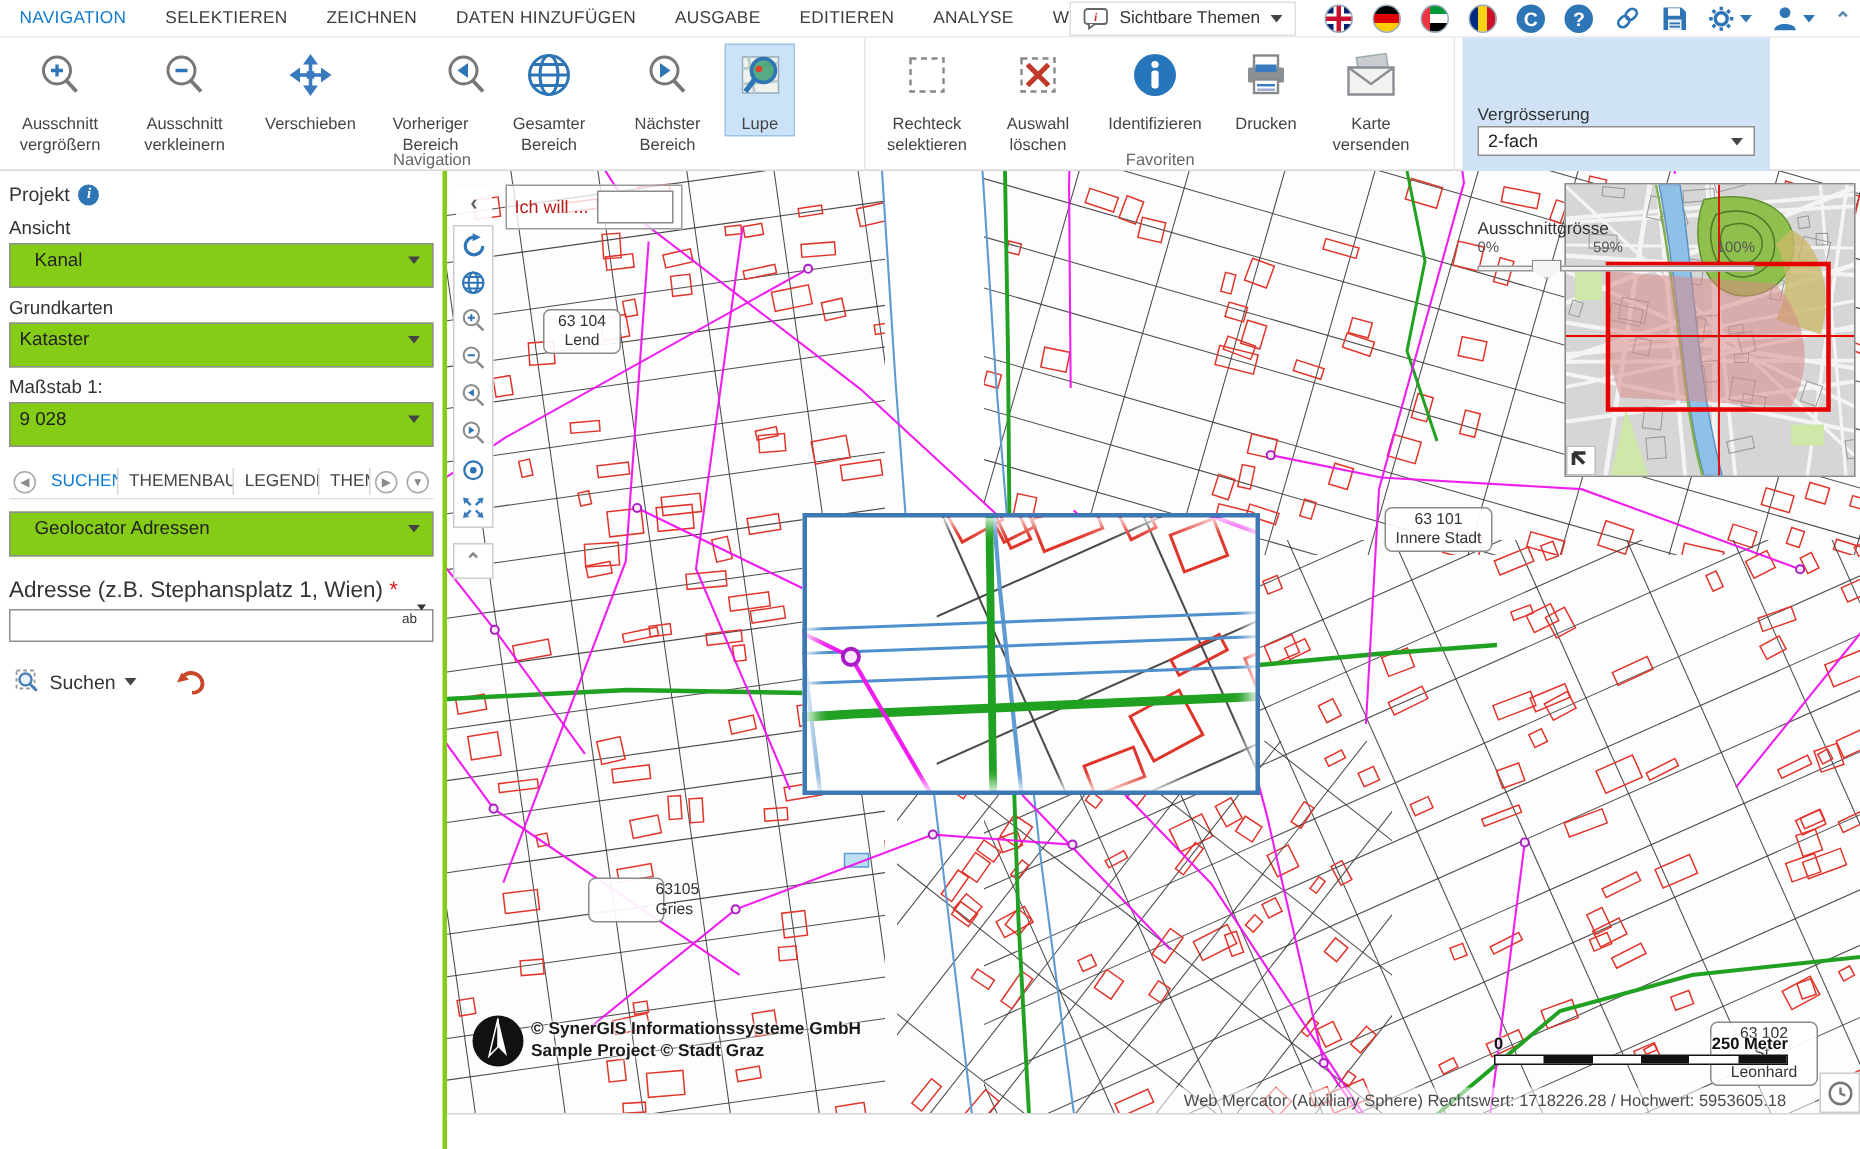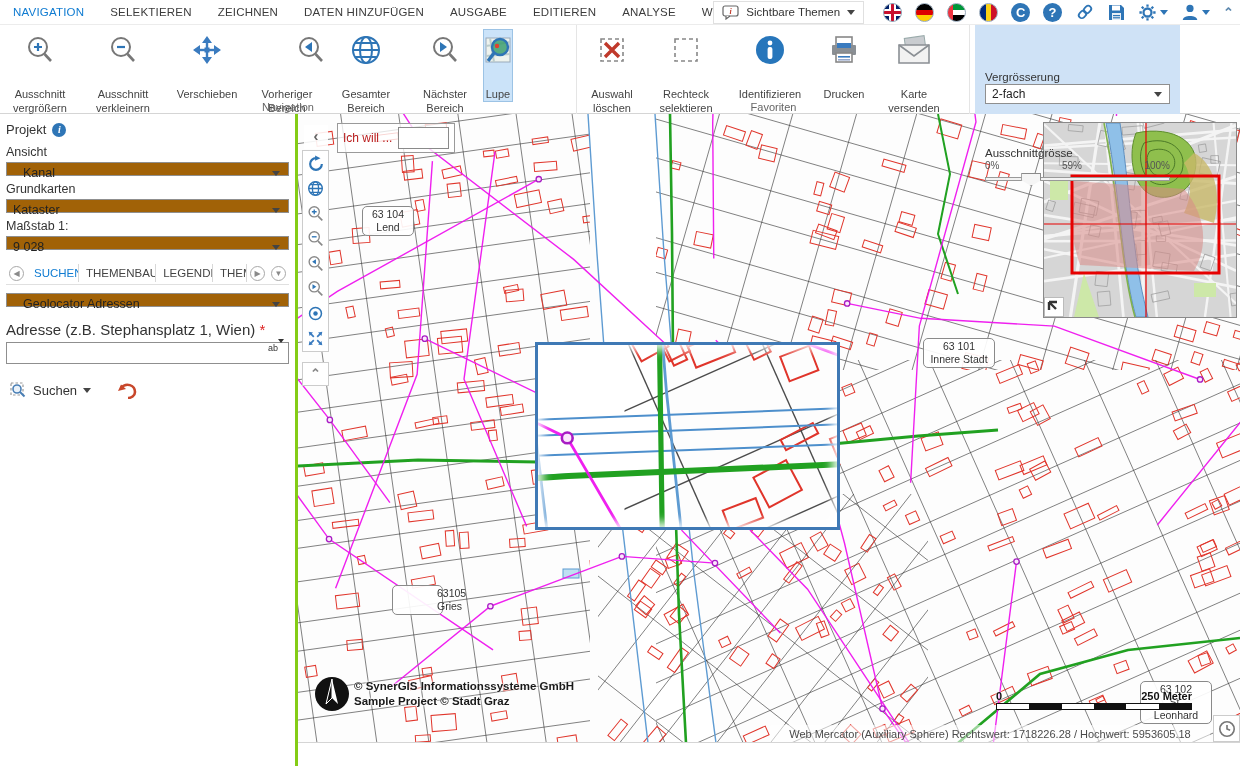--- a/index.html
+++ b/index.html
@@ -38,21 +38,21 @@
   .ribbon { position:absolute; left:0; top:24px; width:1240px; height:90px;
     background:#fff; border-top:1px solid #ececec; border-bottom:1px solid #d5d5d5; z-index:25; }
   .rgroup { position:absolute; top:0; height:89px; display:flex; align-items:flex-start;
     padding-top:5px; border-right:1px solid #e5e5e5; }
   .rgroup-label { position:absolute; bottom:1px; left:0; right:0; text-align:center;
     font-size:11px; color:#666; }
   .rbtn { display:flex; flex-direction:column; align-items:center; width:80px;
     padding-top:2px; cursor:pointer; }
   .rbtn .ricon { height:36px; display:flex; align-items:center; justify-content:center; }
   .rbtn .rlabel { font-size:11px; color:#444; text-align:center; line-height:1.3;
-    margin-top:19px; }
+    margin-top:8px; }
   .rbtn.selected { background:#cbe3f9; outline:1px solid #9cc3e5; }
   .magnify-panel { position:absolute; left:975px; top:0; width:205px; height:89px;
     background:#cfe2f6; padding:3px 10px 0 10px; }
   .mp-label { font-size:11.5px; color:#333; margin-bottom:1px;margin-top:43px; }
   .mp-select { background:#fff; border:1px solid #8f8f8f; height:20px; position:relative;
     font-size:12px; color:#222; line-height:18px; padding-left:6px; cursor:pointer; margin-bottom:2px;}
   .mp-select .caret-down { position:absolute; right:7px; top:7px; }
   .mp-ticks { display:flex; justify-content:space-between; font-size:10px; color:#555; }
   .mp-slider { position:relative; height:16px; }
   .mp-track { position:absolute; left:0; right:0; top:6px; height:4px;
@@ -63,21 +63,21 @@
 
   
   .sidebar { position:absolute; left:0; top:114px; width:298px; bottom:0;
     background:#fff; border-right:3px solid #84cc16; padding:8px 6px 0 6px; z-index:20; }
   .proj-row { display:flex; align-items:center; gap:6px; margin-bottom:8px; }
   .proj-label { font-size:13px; color:#333; }
   .info-dot { width:14px; height:14px; border-radius:50%; background:#2e75b6; color:#fff;
     font-size:10px; font-weight:bold; text-align:center; line-height:14px;
     font-family:"Liberation Serif",serif; font-style:italic; }
   .fld-label { font-size:12.5px; color:#333; margin:6px 0 3px 0; }
-  .fld-select { position:relative; height:14px; background:#a16207; border:1px solid #8f8f8f;
+  .fld-select { position:relative; height:30px; background:#84cc16; border:1px solid #8f8f8f;
     font-size:12.5px; color:#222; line-height:20px; padding-left:6px; cursor:pointer; }
   .fld-select.indent { padding-left:16px; }
   .fld-select .caret-down { position:absolute; right:8px; top:8px; }
   .tabs-row { display:flex; align-items:center; margin-top:12px; height:23px;
     border-bottom:1px solid #e0e0e0; }
   .tab-scroll { width:15px; height:15px; border-radius:50%; border:1px solid #a8a8a8;
     display:flex; align-items:center; justify-content:center; margin:0 3px; cursor:pointer;
     color:#8a8a8a; font-size:8px; flex:none; }
   .tab { font-size:11.5px; color:#444; padding:3px 7px; border-right:1px solid #d8d8d8;
     white-space:nowrap; cursor:pointer; overflow:hidden; }
@@ -261,53 +261,53 @@
     <div class="rbtn" style="width:78px;">
       <div class="ricon">
         <svg width="30" height="30" viewBox="0 0 30 30">
             <circle cx="13" cy="12" r="9" fill="none" stroke="#777" stroke-width="2"></circle>
             <line x1="19.5" y1="19" x2="26" y2="26" stroke="#777" stroke-width="2.6"></line>
             <path d="M10 7 L17 12 L10 17 Z" fill="#2e75b6"></path>
           </svg>
       </div>
       <div class="rlabel">Nächster Bereich</div>
     </div>
-    <div class="rbtn selected" style="width:28px;">
+    <div class="rbtn selected" style="width:45px;">
       <div class="ricon">
         <svg width="32" height="32" viewBox="0 0 32 32">
             <rect x="4" y="4" width="24" height="24" fill="#eef3ee" stroke="#9ab" stroke-width="1"></rect>
             <path d="M4 12 L28 8 M8 4 L12 28 M4 22 L28 20" stroke="#bcc" stroke-width="2"></path>
             <circle cx="18" cy="13" r="8" fill="#3c9e6e" opacity=".85"></circle>
             <circle cx="15" cy="12" r="2.2" fill="#e04030"></circle>
             <circle cx="18" cy="13" r="8" fill="none" stroke="#2e75b6" stroke-width="2.4"></circle>
             <line x1="12" y1="19" x2="6" y2="27" stroke="#2e75b6" stroke-width="3.4"></line>
           </svg>
       </div>
       <div class="rlabel">Lupe</div>
     </div>
     <div class="rgroup-label">Navigation</div>
   </div>
 
   <div class="rgroup" style="left:578px; width:392px;">
+    <div class="rbtn">
+      <div class="ricon">
+        <svg width="28" height="28" viewBox="0 0 28 28">
+            <rect x="3" y="3" width="22" height="22" fill="none" stroke="#888" stroke-width="1.6" stroke-dasharray="4 3"></rect>
+          </svg>
+      </div>
+      <div class="rlabel">Rechteck selektieren</div>
+    </div>
     <div class="rbtn" style="width:68px;">
       <div class="ricon">
         <svg width="28" height="28" viewBox="0 0 28 28">
             <rect x="3" y="3" width="22" height="22" fill="none" stroke="#888" stroke-width="1.6" stroke-dasharray="4 3"></rect>
             <path d="M7 7 L21 21 M21 7 L7 21" stroke="#c0392b" stroke-width="3.4"></path>
           </svg>
       </div>
       <div class="rlabel">Auswahl löschen</div>
-    </div>
-    <div class="rbtn">
-      <div class="ricon">
-        <svg width="28" height="28" viewBox="0 0 28 28">
-            <rect x="3" y="3" width="22" height="22" fill="none" stroke="#888" stroke-width="1.6" stroke-dasharray="4 3"></rect>
-          </svg>
-      </div>
-      <div class="rlabel">Rechteck selektieren</div>
     </div>
     <div class="rbtn" style="width:88px;">
       <div class="ricon">
         <svg width="32" height="32" viewBox="0 0 32 32">
             <circle cx="16" cy="16" r="14" fill="#2776bb"></circle>
             <circle cx="16" cy="9" r="2.4" fill="#fff"></circle>
             <rect x="13.6" y="13" width="4.8" height="12" rx="2" fill="#fff"></rect>
           </svg>
       </div>
       <div class="rlabel">Identifizieren</div>

